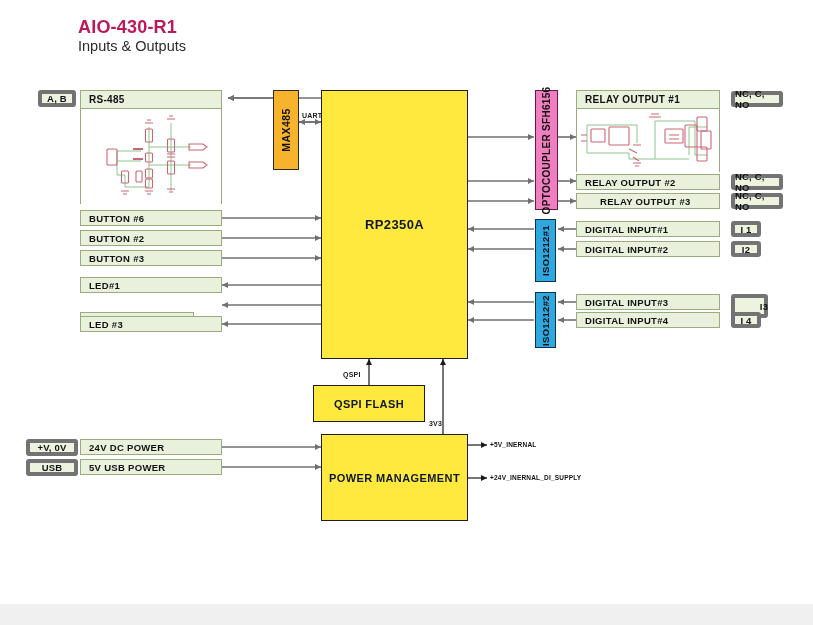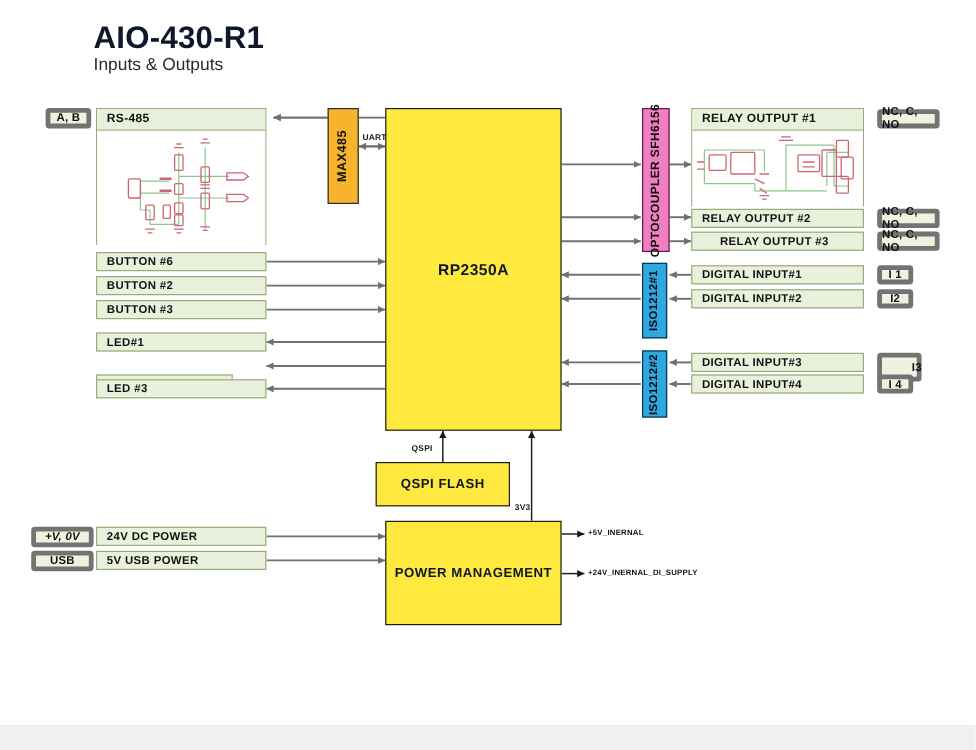--- a/index.html
+++ b/index.html
@@ -9,21 +9,21 @@
     background:#ffffff;
     font-family:"Liberation Sans", sans-serif;
     overflow:hidden;
     position:relative;
   }
   #canvas{position:absolute;left:0;top:0;width:813px;height:625px;}
 
   
   .title-block{position:absolute;left:78px;top:18px;}
   .title-main{
-    font-size:26px;font-weight:bold;color:#0f172a;
+    font-size:18px;font-weight:bold;color:#be185d;
     letter-spacing:.2px;line-height:1.05;
   }
   .title-sub{
     font-size:15.5px;color:#2b2b2b;line-height:1.3;margin-top:1px;
     font-weight:400;
   }
   .title-sub2{
     font-size:14.5px;color:#2b2b2b;line-height:1.3;
     font-weight:400;
   }
@@ -193,21 +193,21 @@
 
       <path d="M443,434 L443,359" marker-end="url(#arB)"></path>
 
       <path d="M468,445 L487,445" marker-end="url(#arB)"></path>
       <path d="M468,478 L487,478" marker-end="url(#arB)"></path>
     </g>
   </svg>
 
   <div class="node pill" style="left:38px;top:90px;width:38px;height:17px;">A, B</div>
 
-  <div class="node pill" style="left:26px;top:439px;width:52px;height:17px;font-style:italic;">+V, 0V</div>
+  <div class="node pill" style="left:26px;top:439px;width:52px;height:17px;">+V, 0V</div>
 
   <div class="node pill" style="left:26px;top:459px;width:52px;height:17px;">USB</div>
 
   <div class="node gcontainer" style="left:80px;top:90px;width:142px;height:114px;">
     <div class="hdr">RS-485</div>
     <div class="body">
       <svg width="142" height="92" viewBox="0 0 142 92">
         <g stroke="#8dc68d" stroke-width="1" fill="none">
           <path d="M36,42 L60,42 M36,52 L60,52 M36,42 L36,66 M36,66 L44,66"></path>
           <path d="M68,18 L68,78 M90,14 L90,82"></path>

